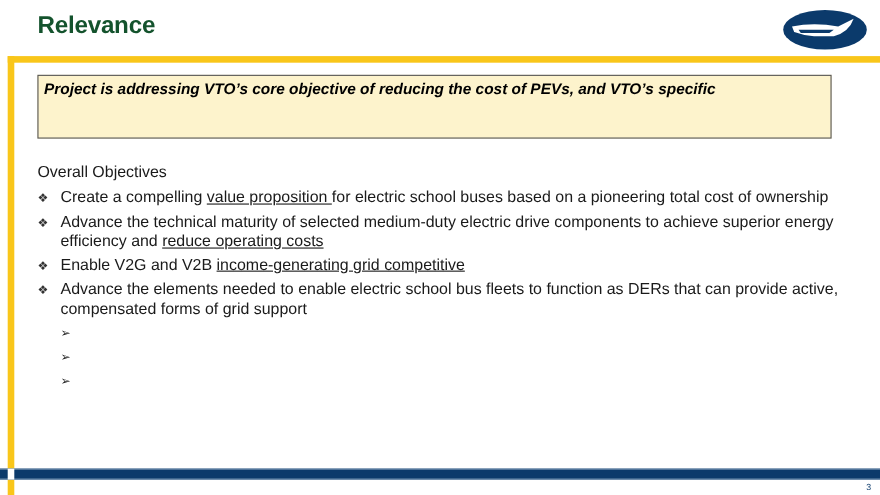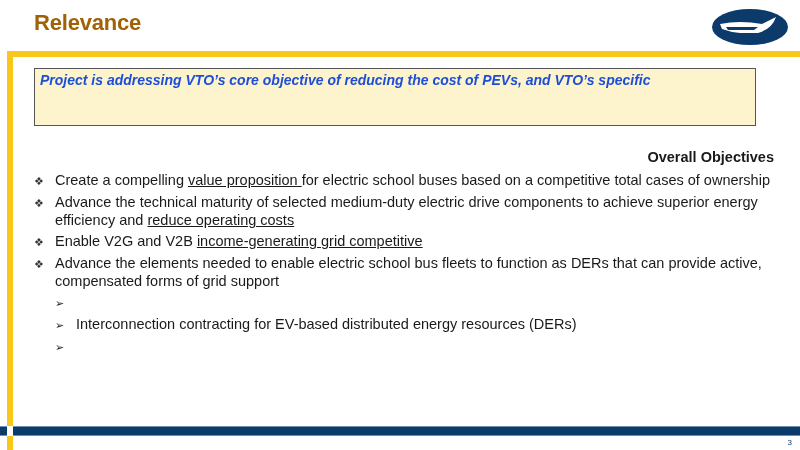--- a/index.html
+++ b/index.html
@@ -4,39 +4,39 @@
   <style>
     html, body { margin: 0; padding: 0; }
     body {
       width: 800px; height: 450px; position: relative; overflow: hidden;
       background: #ffffff;
       font-family: "Liberation Sans", sans-serif;
       color: #1a1a1a;
     }
     .title {
       position: absolute; left: 34px; top: 10px;
-      font-size: 22px; font-weight: bold; color: #a16207;
+      font-size: 22px; font-weight: bold; color: #14532d;
       letter-spacing: -0.2px;
     }
     .logo { position: absolute; left: 710px; top: 7px; width: 80px; height: 40px; }
     .yellow-h { position: absolute; left: 7px; top: 51px; width: 793px; height: 6px; background: #f9c61a; }
     .yellow-v { position: absolute; left: 7px; top: 51px; width: 6px; height: 399px; background: #f9c61a; }
     .blue-band { position: absolute; left: 0; top: 426px; width: 800px; height: 8px; background: #0b3a6b; border-top: 1px solid #6f8fb0; border-bottom: 1px solid #6f8fb0; }
     .band-gap { position: absolute; left: 7px; top: 426px; width: 6px; height: 10px; background: #ffffff; }
     .page-num { position: absolute; right: 8px; top: 438px; font-size: 8px; color: #0b3a6b; }
 
     .callout {
       position: absolute; left: 34px; top: 68px; width: 722px; height: 58px;
       background: #fdf3cc; border: 1.5px solid #555;
       box-sizing: border-box; padding: 2px 0 0 5px;
       font-size: 14px; font-weight: bold; font-style: italic; line-height: 18px;
-      color: #1d4ed8;
+      color: #000000;
     }
     .content { position: absolute; left: 34px; top: 148px; width: 740px; font-size: 14.5px; line-height: 18px; }
-    .heading { font-weight: bold; margin: 0 0 3px 0; height: 20px; text-align: right; }
+    .heading { font-weight: normal; margin: 0 0 3px 0; height: 20px; }
     .bullet { display: flex; margin-bottom: 3px; }
     .bullet .marker { width: 21px; flex: 0 0 21px; font-size: 11px; color: #333; padding-top: 1px; }
     .bullet .text { flex: 1; }
     .sub { display: flex; margin-left: 21px; margin-bottom: 3px; }
     .sub .marker { width: 21px; flex: 0 0 21px; font-size: 11px; padding-top: 1px; }
     u { text-decoration: underline; }
   </style>
 </head>
 <body>
 
@@ -56,38 +56,37 @@
 
 <div class="callout">
   <div>Project is addressing VTO’s core objective of reducing the cost of PEVs, and VTO’s specific</div>
 </div>
 
 <div class="content">
   <div class="heading">Overall Objectives</div>
 
   <div class="bullet">
     <span class="marker">❖</span>
-    <span class="text"><span>Create a compelling </span><u>value proposition </u><span>for electric school buses based on a competitive total cases of ownership</span></span>
+    <span class="text"><span>Create a compelling </span><u>value proposition </u><span>for electric school buses based on a pioneering total cost of ownership</span></span>
   </div>
   <div class="bullet">
     <span class="marker">❖</span>
     <span class="text"><span>Advance the technical maturity of selected medium-duty electric drive components to achieve superior energy efficiency and </span><u>reduce operating costs</u></span>
   </div>
   <div class="bullet">
     <span class="marker">❖</span>
     <span class="text"><span>Enable V2G and V2B </span><u>income-generating grid competitive</u></span>
   </div>
 
   <div class="bullet">
     <span class="marker">❖</span>
     <span class="text">Advance the elements needed to enable electric school bus fleets to function as DERs that can provide active, compensated forms of grid support</span>
   </div>
   <div class="sub">
     <span class="marker">➢</span>
   </div>
   <div class="sub">
     <span class="marker">➢</span>
-    <span>Interconnection contracting for EV-based distributed energy resources (DERs)</span>
   </div>
   <div class="sub">
     <span class="marker">➢</span>
   </div>
 </div>
 
 </body></html>

